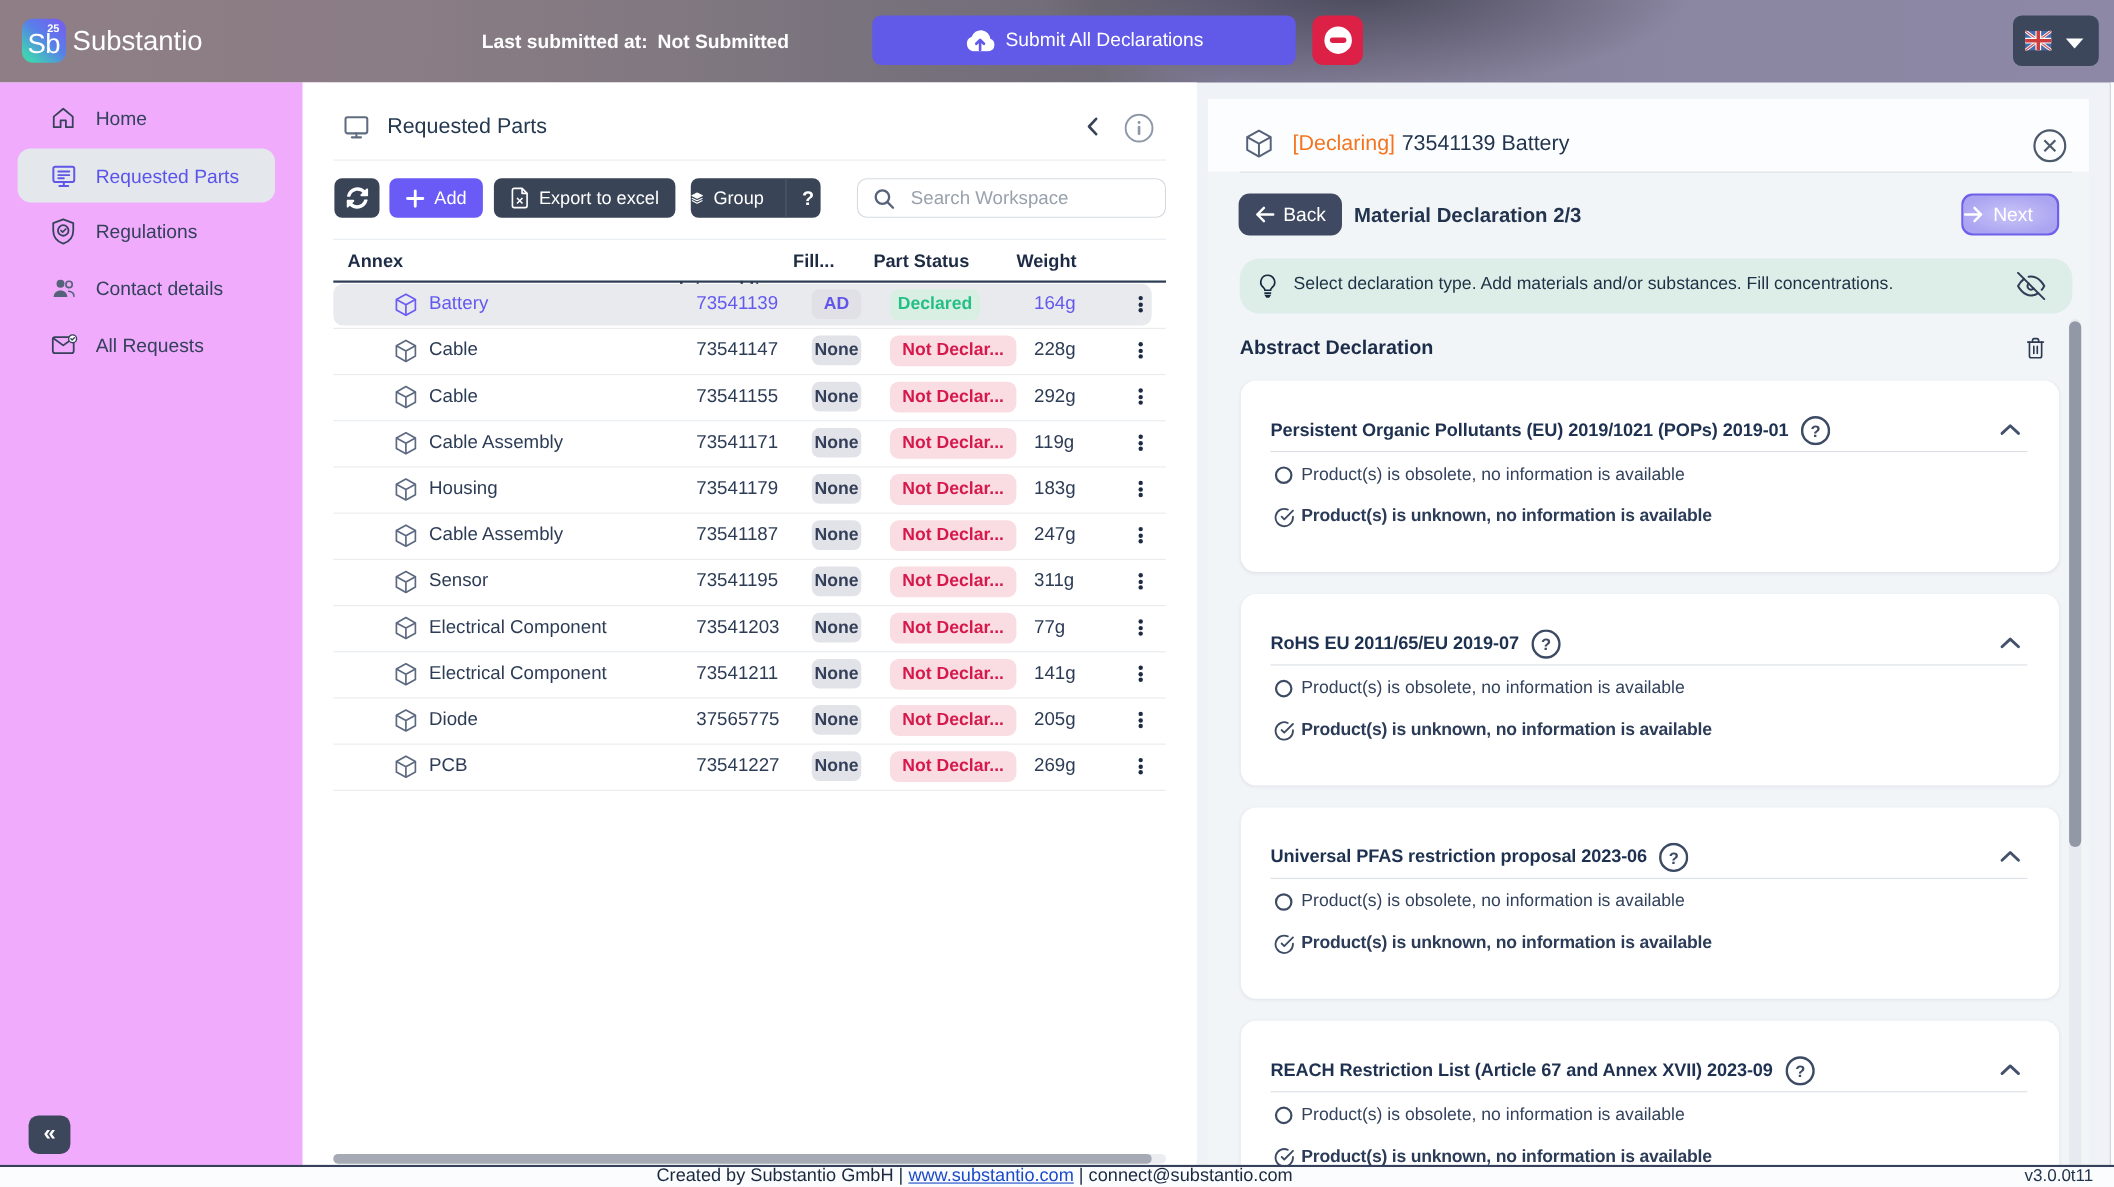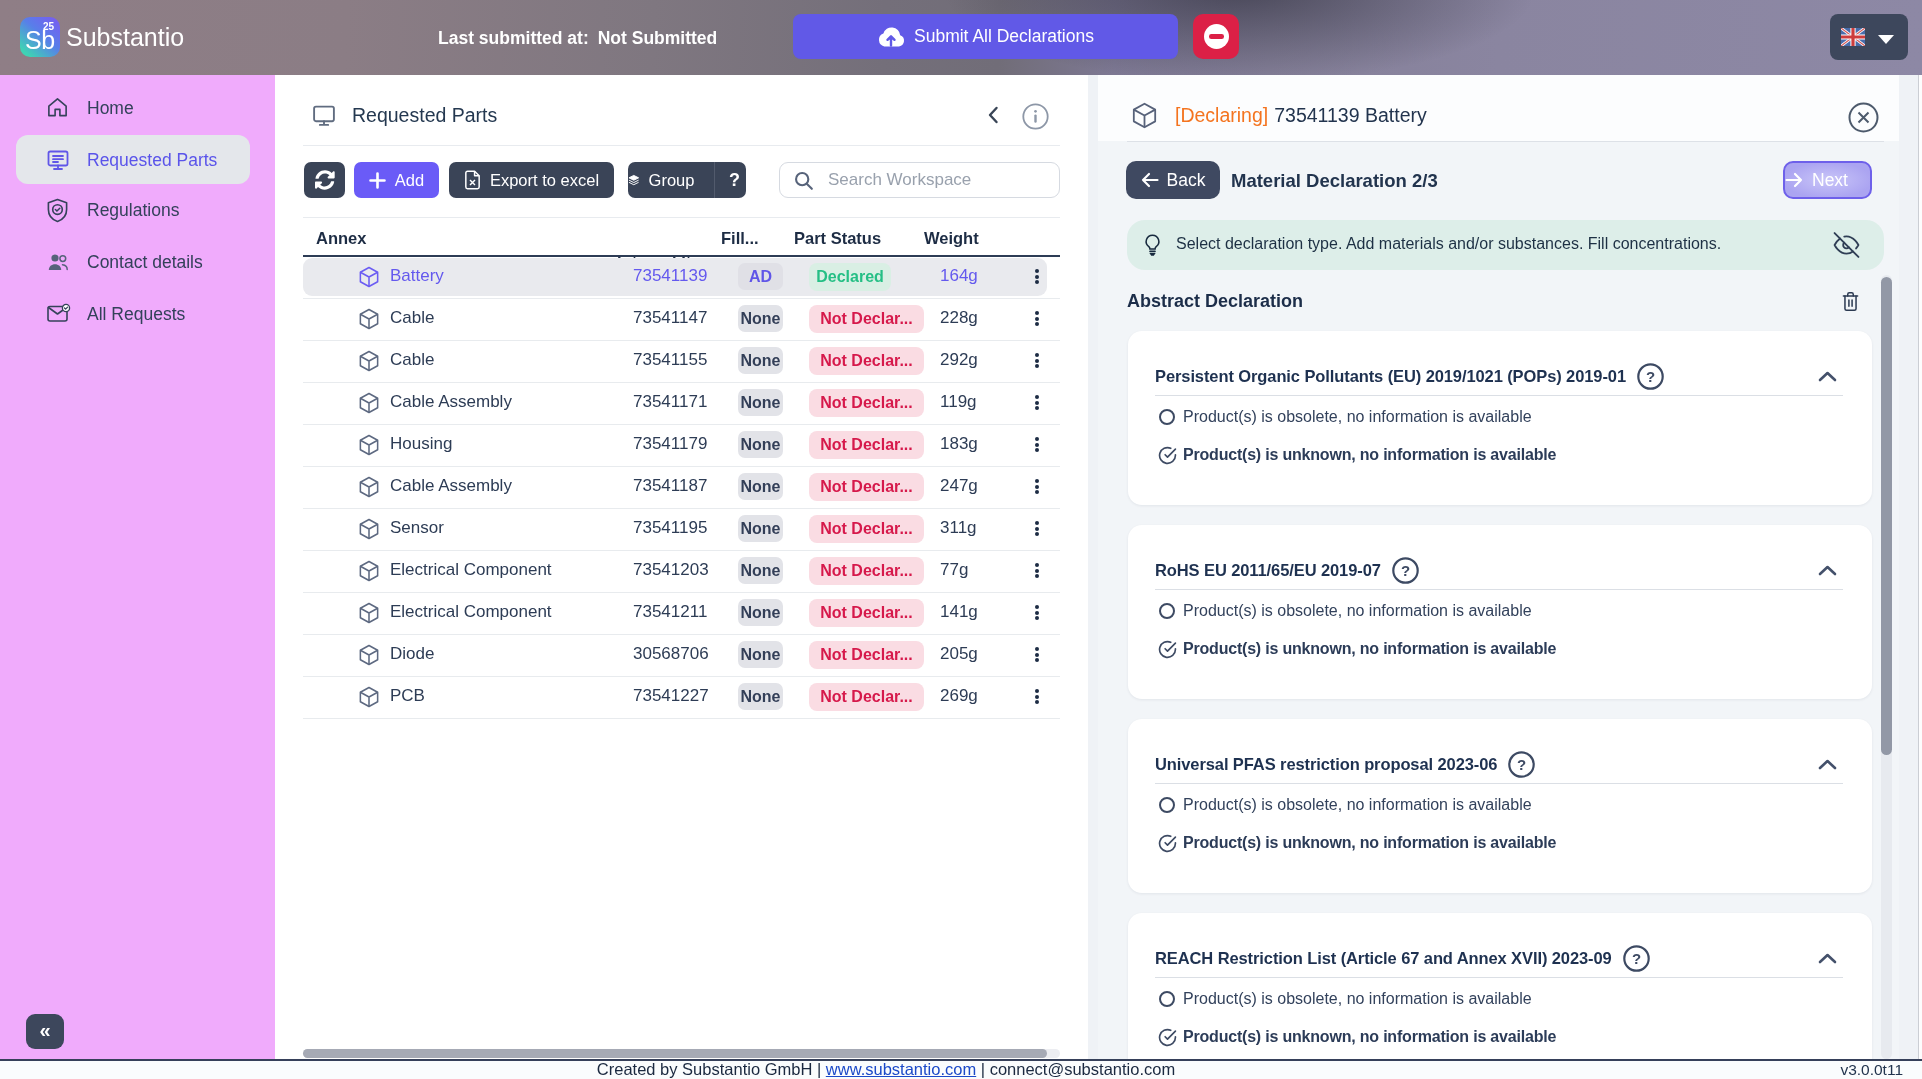--- a/index.html
+++ b/index.html
@@ -66,21 +66,21 @@
     color:#d6194b; font-size:16px; font-weight:700; text-align:center; line-height:28px; }
   .row .wt { position:absolute; left:621px; top:10px; font-size:17px; color:#2d3c55; }
   .row .dots { position:absolute; left:716px; top:13px; width:4px; }
   .row .dots i { display:block; width:4px; height:4px; border-radius:50%; background:#1d2c44; margin-bottom:1.5px; }
   .rowsep { position:absolute; left:28px; width:757px; height:1px; background:#e8ebee; }
   .purp { color:#6459ee !important; }
   #hscroll-track { position:absolute; left:28px; top:974px; width:757px; height:9px; border-radius:5px; background:#ecedf1; }
   #hscroll { position:absolute; left:28px; top:974px; width:744px; height:9px; border-radius:5px; background:#a6aab5; }
 
   
-  #right { position:absolute; left:1098px; top:75px; width:801px; height:984px; background:#f2f5f8; overflow:hidden; }
+  #right { position:absolute; left:1098px; top:90px; width:801px; height:984px; background:#f2f5f8; overflow:hidden; }
   #right .hdr { position:absolute; left:0; top:0; width:801px; height:66px; background:#fcfdfe; }
   #right .cube2 { position:absolute; left:34px; top:27px; color:#57627a; }
   #right .decl { position:absolute; left:77px; top:29px; font-size:19.5px; }
   #right .decl .or { color:#f4741f; font-weight:500; }
   #right .decl .bk { color:#22344e; margin-left:6px; }
   #closex { position:absolute; left:750px; top:27px; color:#4d5a6c; }
   #backbtn { position:absolute; left:28px; top:86px; width:94px; height:38px; border-radius:10px; background:#3f4961;
     color:#fff; font-size:17.5px; font-weight:500; display:flex; align-items:center; justify-content:center; }
   #backbtn svg { margin-right:8px; }
   #mdtitle { position:absolute; left:133px; top:95px; font-size:18.5px; font-weight:700; color:#22344e; }
@@ -401,21 +401,21 @@
           <i></i>
         </span>
   </div>
       <div class="rowsep" style="top:558.5px;"></div>
       <div class="row" style="top:559px;">
     <span class="cube"><svg width="20" height="22" viewBox="0 0 22 24" fill="none" stroke="#5d6981" stroke-width="1.7" stroke-linejoin="round">
             <path d="M11 1.5 L20.5 6.8 V17.2 L11 22.5 L1.5 17.2 V6.8 Z"></path>
             <path d="M1.5 6.8 L11 12 L20.5 6.8 M11 12 V22.5"></path>
           </svg></span>
     <span class="nm">Diode</span>
-    <span class="num">30568706</span>
+    <span class="num">37565775</span>
     <span class="b1">None</span>
     <span class="b2">Not Declar...</span>
     <span class="wt">205g</span>
     <span class="dots">
           <i></i>
           <i></i>
           <i></i>
         </span>
   </div>
       <div class="rowsep" style="top:600.5px;"></div>

